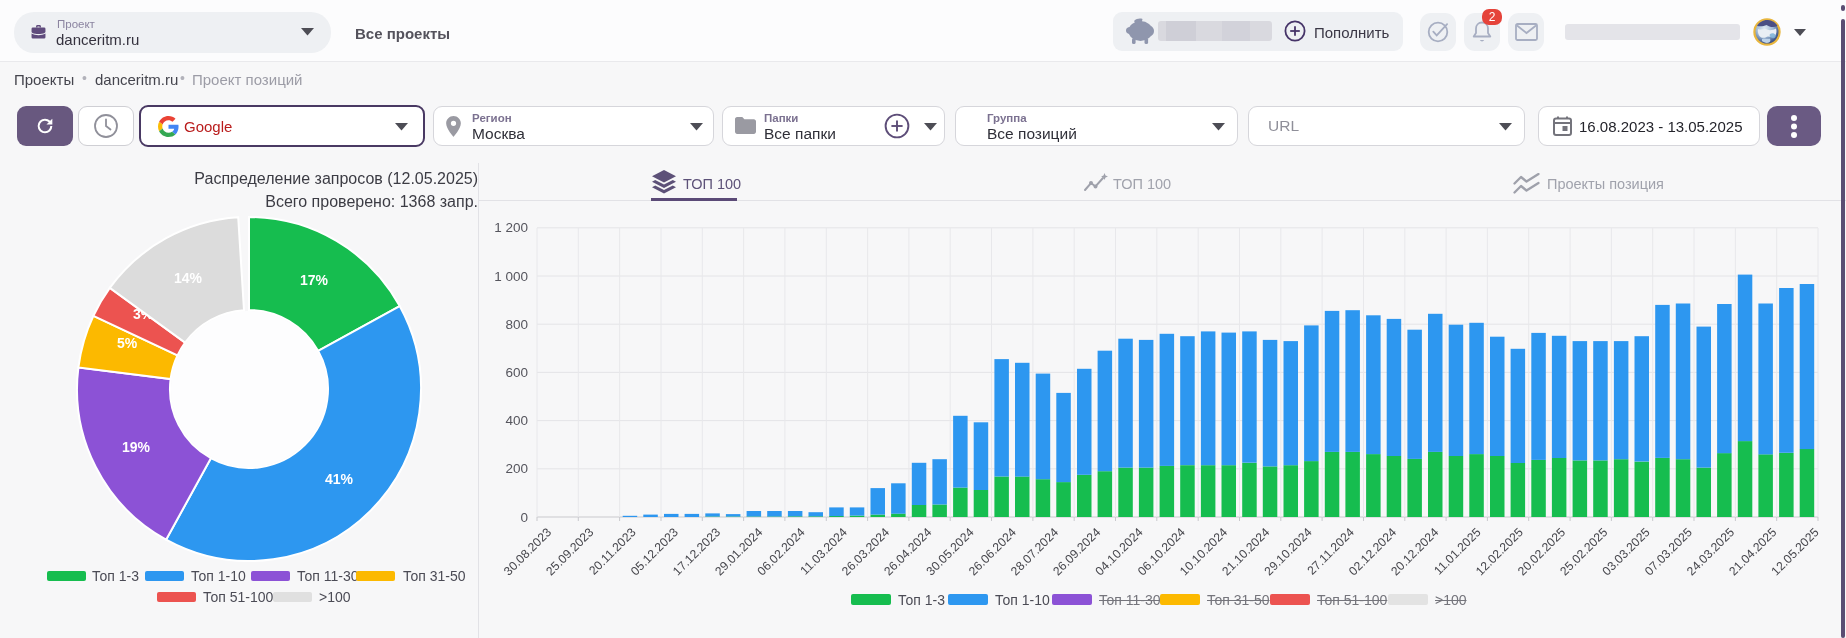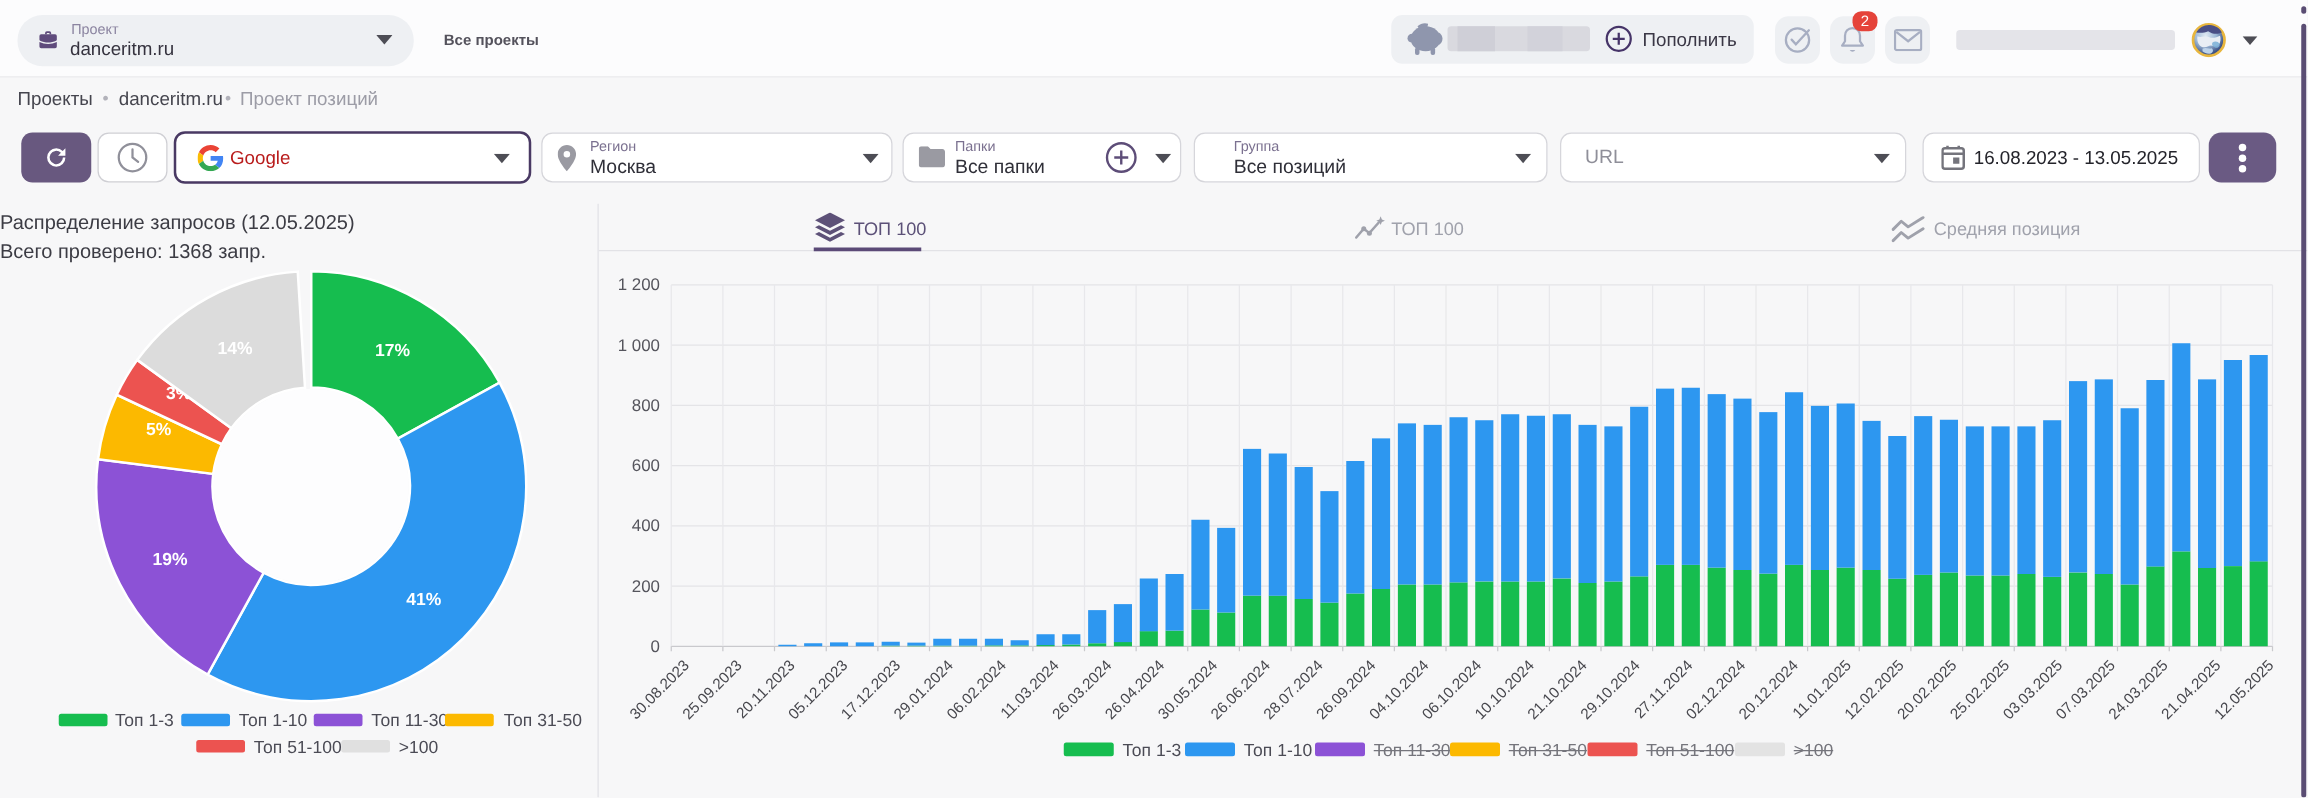--- a/index.html
+++ b/index.html
@@ -1,38 +1,38 @@
 <!DOCTYPE html>
 <html><head><meta charset="utf-8">
 <style>
 * { margin:0; padding:0; box-sizing:border-box; }
 html,body { width:1846px; height:638px; overflow:hidden; }
 body { font-family:"Liberation Sans", sans-serif; background:#f7f7f8; position:relative; }
 .abs { position:absolute; }
 .field { position:absolute; top:106px; height:40px; background:#fff;
   border:1px solid #d6d6db; border-radius:9px; }
-.flabel { position:absolute; font-size:11.5px; color:#7b7190; top:112px; }
+.flabel { position:absolute; font-size:11.5px; color:#7b7190; top:112px;font-weight:bold; }
 .fval { position:absolute; font-size:15.5px; color:#2f2f38; top:125px; }
 </style></head>
 <body>
 
 <div class="abs" style="left:0;top:0;width:1846px;height:62px;background:#fcfcfd;border-bottom:1px solid #e9e9ec"></div>
 
 <div class="abs" style="left:14px;top:12px;width:317px;height:41px;background:#eef0f3;border-radius:20px"></div>
 <svg class="abs" style="left:30px;top:24px" width="17" height="16" viewBox="0 0 24 23">
   <path fill="#5f4b7c" d="M8.5 3.5A2 2 0 0 1 10.5 1.5h3a2 2 0 0 1 2 2V5h-2V3.5h-3V5h-2z"></path>
   <path fill="#5f4b7c" d="M2 7a2 2 0 0 1 2-2h16a2 2 0 0 1 2 2v4.2c0 .5-.3 1-.8 1.2-2.8 1.4-6 2.1-9.2 2.1s-6.4-.7-9.2-2.1c-.5-.2-.8-.7-.8-1.2z"></path>
   <path fill="#5f4b7c" d="M2 13.8c3.1 1.4 6.5 2.2 10 2.2s6.9-.8 10-2.2V19a2 2 0 0 1-2 2H4a2 2 0 0 1-2-2z"></path>
 </svg>
 <div class="abs" style="left:57px;top:18px;font-size:11.5px;color:#8b84a0">Проект</div>
 <div class="abs" style="left:56px;top:31px;font-size:15px;color:#35323e">danceritm.ru</div>
 <svg style="position:absolute;left:301px;top:28px" width="13" height="7.5">
     <polygon points="0,0 13,0 6.5,7.5" fill="#4d4d55"></polygon>
   </svg>
-<div class="abs" style="left:355px;top:25px;font-size:12px;font-weight:bold;color:#54525c">Все проекты</div>
+<div class="abs" style="left:355px;top:25px;font-size:15px;font-weight:bold;color:#54525c">Все проекты</div>
 
 <div class="abs" style="left:1113px;top:12px;width:290px;height:39px;background:#eef0f3;border-radius:9px"></div>
 <svg class="abs" style="left:1124px;top:17px" width="32" height="28" viewBox="0 0 32 28">
   <ellipse cx="16.5" cy="14" rx="12" ry="10" fill="#8f96ad"></ellipse>
   <path d="M10 4c2.5-2.5 6-3 8.5-2l-1 4.5h-6z" fill="#8f96ad"></path>
   <path d="M6 10c-2.5 0-4 1.5-4 3.5S3.5 17 6 17z" fill="#8f96ad"></path>
   <rect x="8" y="21" width="3.6" height="6" rx="1.6" fill="#8f96ad"></rect>
   <rect x="20.5" y="21" width="3.6" height="6" rx="1.6" fill="#8f96ad"></rect>
   <path d="M27 9c2 1 3 3 3 5s-1 4-3 5z" fill="#8f96ad"></path>
 </svg>
@@ -184,23 +184,23 @@
   <circle cx="8" cy="11" r="2" fill="#9fa1ab"></circle>
   <circle cx="12.5" cy="14.5" r="2" fill="#9fa1ab"></circle>
   <path d="M21.5 1l1 2.5L25 4.5 22.5 5.5l-1 2.5-1-2.5L18 4.5l2.5-1z" fill="#9fa1ab"></path>
 </svg>
 <div class="abs" style="left:1113px;top:176px;font-size:14.5px;color:#a0a2ac">ТОП 100</div>
 
 <svg class="abs" style="left:1513px;top:173px" width="27" height="21" viewBox="0 0 27 21">
   <path d="M1.5 10.5L8 4l5.5 4.5L25.5 1" fill="none" stroke="#9fa1ab" stroke-width="2.3" stroke-linejoin="round" stroke-linecap="round"></path>
   <path d="M1.5 19.5L8 13l5.5 4.5L25.5 10" fill="none" stroke="#9fa1ab" stroke-width="2.3" stroke-linejoin="round" stroke-linecap="round"></path>
 </svg>
-<div class="abs" style="left:1547px;top:176px;font-size:14.5px;color:#a0a2ac">Средняя позиция</div>
-
-<div class="abs" style="left:0;top:167px;width:478px;height:46px;text-align:left;font-size:16px;color:#3c3c44;line-height:23px">
+<div class="abs" style="left:1547px;top:176px;font-size:14.5px;color:#a0a2ac">Проекты позиция</div>
+
+<div class="abs" style="left:0;top:167px;width:478px;height:46px;text-align:right;font-size:16px;color:#3c3c44;line-height:23px">
 Распределение запросов (12.05.2025)<br>Всего проверено: 1368 запр.</div>
 <svg class="abs" style="left:0;top:0" width="478" height="638" viewBox="0 0 478 638">
 <circle cx="249.0" cy="389.0" r="78.0" fill="#fdfdfe"></circle>
 <path d="M249.0 217.0A172.0 172.0 0 0 1 399.7 306.1L318.2 350.9A79.0 79.0 0 0 0 249.0 310.0Z" fill="#16bd4f" stroke="#fff" stroke-width="2"></path>
 <text x="314" y="285" text-anchor="middle" font-size="14" font-weight="bold" fill="#fff">17%</text>
 <path d="M399.7 306.1A172.0 172.0 0 0 1 166.1 539.7L210.9 458.2A79.0 79.0 0 0 0 318.2 350.9Z" fill="#2d97f0" stroke="#fff" stroke-width="2"></path>
 <text x="339" y="484" text-anchor="middle" font-size="14" font-weight="bold" fill="#fff">41%</text>
 <path d="M166.1 539.7A172.0 172.0 0 0 1 78.4 367.4L170.6 379.1A79.0 79.0 0 0 0 210.9 458.2Z" fill="#8c52d6" stroke="#fff" stroke-width="2"></path>
 <text x="136" y="452" text-anchor="middle" font-size="14" font-weight="bold" fill="#fff">19%</text>
 <path d="M78.4 367.4A172.0 172.0 0 0 1 93.4 315.8L177.5 355.4A79.0 79.0 0 0 0 170.6 379.1Z" fill="#fcb900" stroke="#fff" stroke-width="2"></path>

